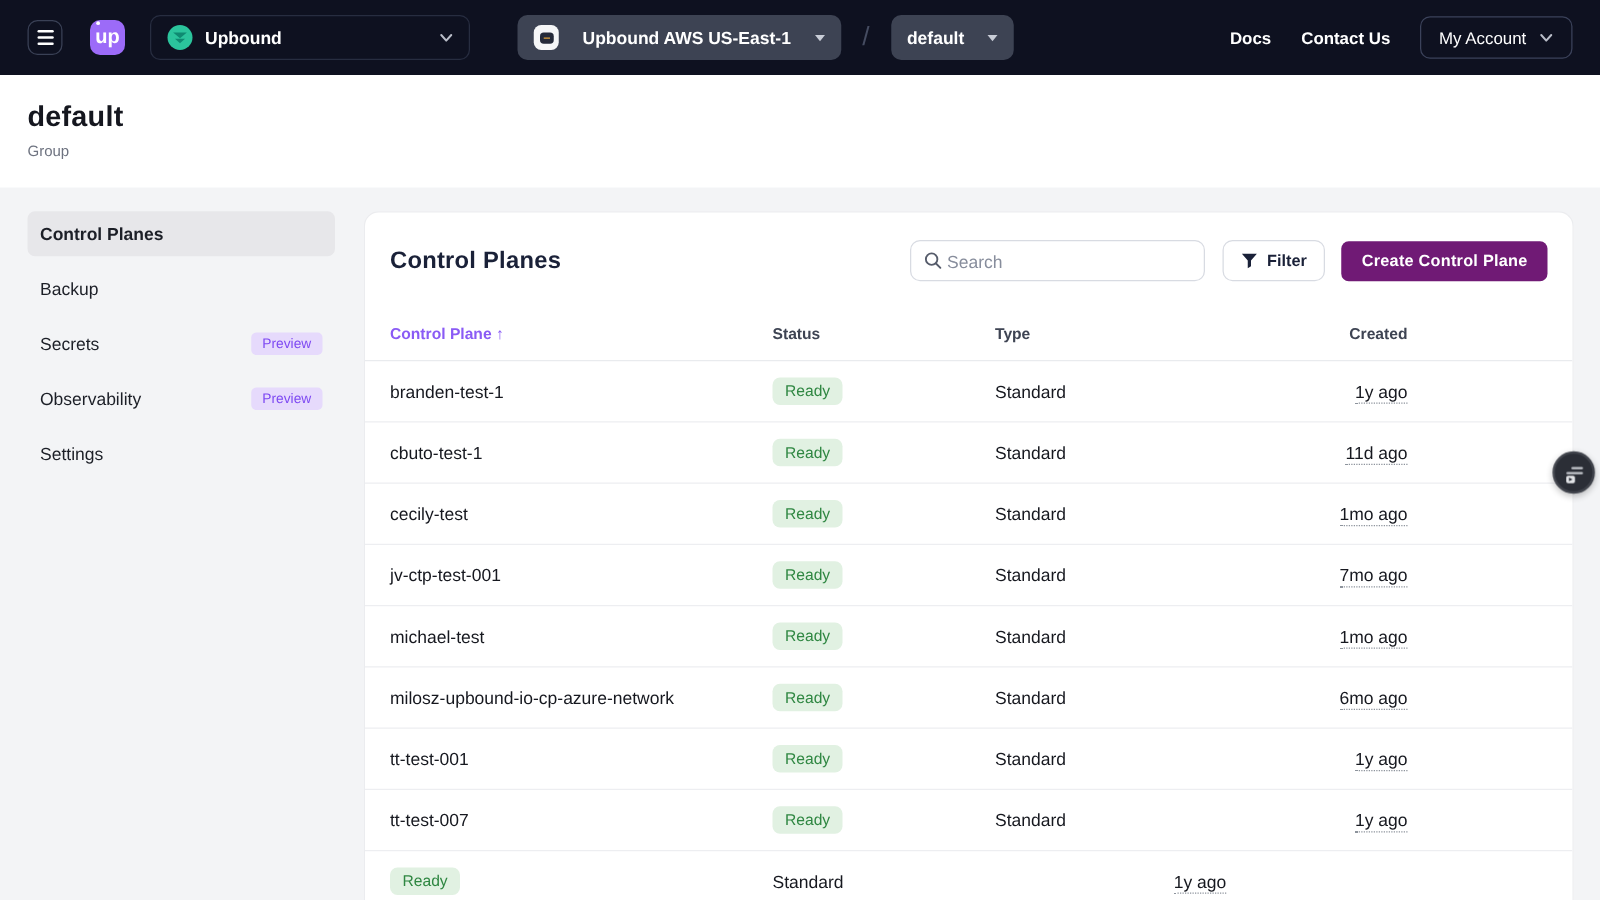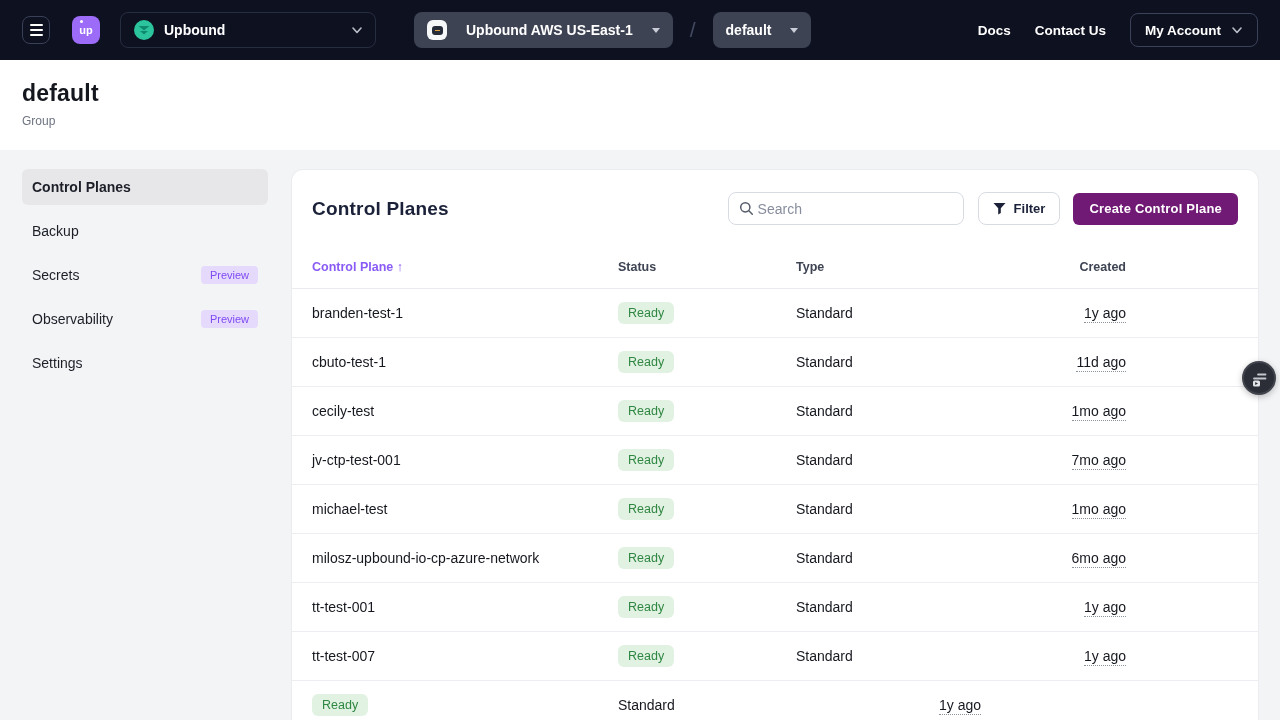--- a/index.html
+++ b/index.html
@@ -7,21 +7,21 @@
               font-family:"Liberation Sans", sans-serif; }
 
   
   .navbar { height:60px; background:#0e1120; display:flex; align-items:center; padding:0 22px; }
   .hamburger { width:28px; height:28px; border:1.5px solid #3a4156; border-radius:8px;
                display:flex; flex-direction:column; justify-content:center; align-items:center; gap:3px;
                cursor:pointer; flex-shrink:0; background:transparent; }
   .hamburger i { display:block; width:13px; height:2px; background:#fff; border-radius:1px; }
   .logo { width:28px; height:28px; margin-left:22px; background:#9c6bf8; border-radius:8px;
           display:flex; align-items:center; justify-content:center; color:#fff; font-weight:700;
-          font-size:11px; position:relative; flex-shrink:0; }
+          font-size:16px; position:relative; flex-shrink:0; }
   .logo em { font-style:normal; position:relative; }
   .logo em::before { content:""; position:absolute; left:1px; top:-4px; width:3px; height:3px;
                      border-radius:50%; background:#fff; }
   .org-select { margin-left:20px; width:256px; height:36px; border:1px solid #272d40; border-radius:8px;
                 display:flex; align-items:center; gap:9px; padding:0 12px; cursor:pointer; }
   .org-select .label, .pill-btn .label { color:#fff; font-weight:700; font-size:14px; }
   .chev { width:12px; height:12px; }
   .org-select .chev { margin-left:auto; }
   .pill-btn { height:36px; background:#3d4353; border-radius:8px; display:flex; align-items:center;
               gap:19px; padding:0 13px; cursor:pointer; }
@@ -29,21 +29,21 @@
   .space-ico { width:20px; height:20px; background:#f6f7f8; border-radius:6px;
                display:flex; align-items:center; justify-content:center; }
   .space-ico b { display:block; width:11px; height:9px; background:#262b3a; border-radius:3px; position:relative; }
   .space-ico b::after { content:""; position:absolute; left:3px; top:4px; width:5px; height:1.5px; background:#e2a33c; }
   .caret-down { width:0; height:0; border-left:4.5px solid transparent; border-right:4.5px solid transparent;
                 border-top:5.5px solid #c9cdd7; }
   .slash { color:#454c61; font-size:21px; font-weight:300; margin:0 17px; }
   .nav-right { margin-left:auto; display:flex; align-items:center; gap:24px; }
   .nav-link { color:#fff; font-weight:700; font-size:13.5px; cursor:pointer; }
   .account-btn { height:34px; border:1px solid #3b425a; border-radius:8px; display:flex; align-items:center;
-                 gap:10px; padding:0 14px; color:#fff; font-weight:700; font-size:13.5px; cursor:pointer; }
+                 gap:10px; padding:0 14px; color:#fff; font-weight:400; font-size:13.5px; cursor:pointer; }
 
   
   .page-header { height:90px; background:#fff; padding:20px 22px 0; }
   .page-title { font-size:23px; font-weight:700; color:#15171f; letter-spacing:.2px; }
   .page-subtitle { margin-top:7px; font-size:12px; color:#6e7380; }
 
   
   .content { display:flex; height:570px; padding:19px 21px 0 0; }
   .sidebar { width:291px; flex-shrink:0; padding:0 23px 0 22px; }
   .side-item { height:36px; margin-bottom:8px; border-radius:6px; display:flex; align-items:center;

